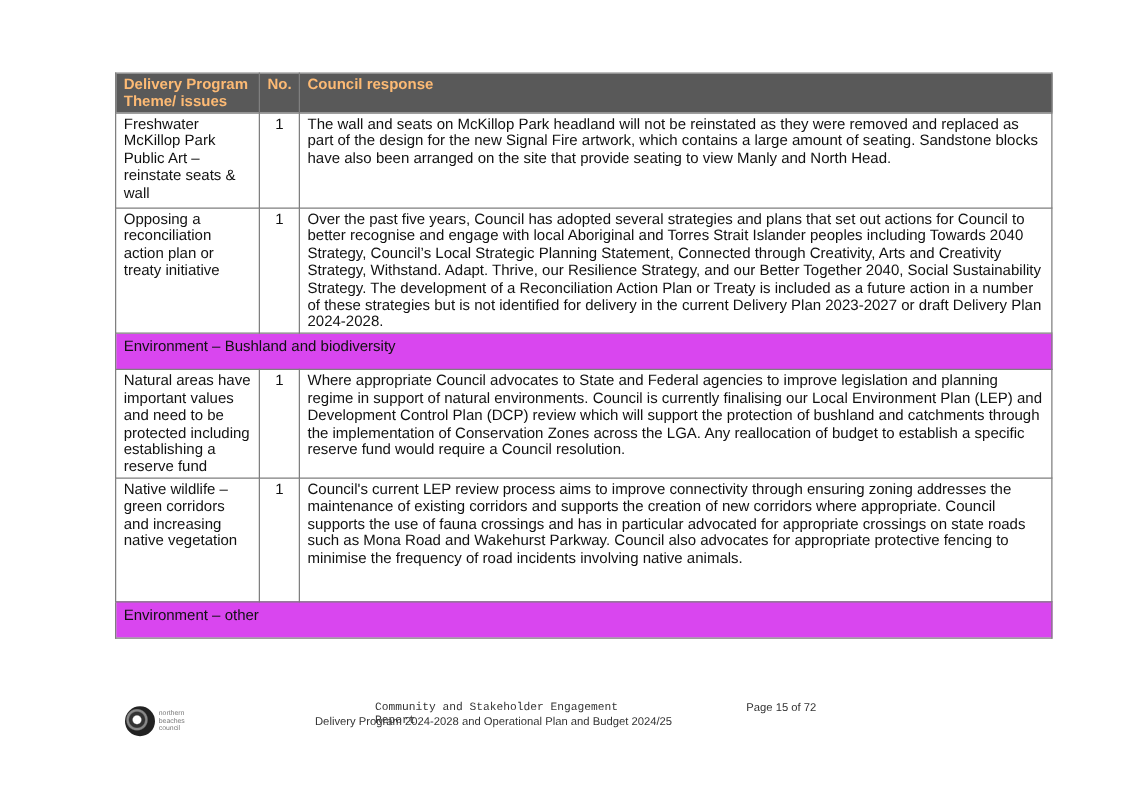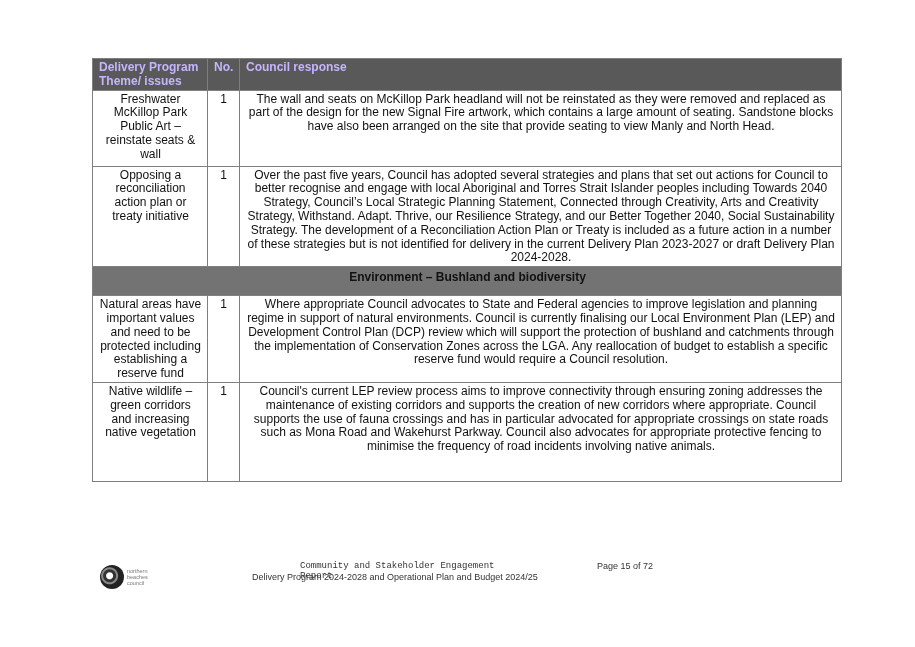--- a/index.html
+++ b/index.html
@@ -4,29 +4,29 @@
 <style>
   html, body { margin: 0; padding: 0; background: #ffffff; }
   body { width: 915px; height: 647px; position: relative; overflow: hidden;
          font-family: "Liberation Sans", sans-serif; color: #111; }
   .page { position: absolute; left: 0; top: 0; width: 915px; height: 647px; background: #fff; }
   table.resp { position: absolute; left: 92px; top: 58px; width: 749px;
                border-collapse: collapse; table-layout: fixed; font-size: 12px; line-height: 13.8px; }
   table.resp col.c1 { width: 115px; }
   table.resp col.c2 { width: 32px; }
   table.resp col.c3 { width: 602px; }
-  table.resp td, table.resp th { border: 1px solid #7f7f7f; vertical-align: top; padding: 2px 5px 1px 6px; text-align: center; }
-  table.resp th { background: #595959; color: #c4b5fd; font-weight: bold; text-align: left; height: 27px; }
+  table.resp td, table.resp th { border: 1px solid #7f7f7f; vertical-align: top; padding: 2px 5px 1px 6px; }
+  table.resp th { background: #595959; color: #fdba74; font-weight: bold; text-align: left; height: 27px; }
   table.resp td.num { text-align: center; padding-left: 2px; padding-right: 2px; }
   tr.r1 td { height: 72px; }
   tr.r2 td { height: 96px; margin-top: 16px; }
   tr.r3 td { height: 79px; border-radius: 22px; }
   tr.r4 td { height: 95px; margin-left: 32px; }
   tr.sec-green td { background: #c5e0b3; font-weight: bold; height: 19px; padding-top: 4px; }
-  tr.sec-gray td { background: #737373; font-weight: bold; height: 23px; padding-top: 4px; }
+  tr.sec-gray td { background: #d946ef; font-weight: normal; height: 23px; padding-top: 4px; }
   .footer { position: absolute; top: 561px; left: 0; width: 915px; font-size: 9px; color: #333; }
   .footer .title1 { position: absolute; left: 300px; top: 0; width: 200px; font-family: Liberation Mono, monospace; }
   .footer .title2 { position: absolute; left: 252px; top: 11px; width: 300px; }
   .footer .pageno { position: absolute; left: 597px; top: 0; }
   .logo { position: absolute; left: 100px; top: 565px; width: 60px; height: 26px; }
   .logo .mark { position: absolute; left: 0; top: 0; width: 24px; height: 24px; border-radius: 50%;
                 background: radial-gradient(circle at 40% 45%, #ffffff 0 3px, #333 4px 6px, #888 7px 8px, #222 9px 12px); }
   .logo .txt { position: absolute; left: 27px; top: 3px; font-size: 5.5px; line-height: 6px; color: #777; }
 </style>
 </head>
@@ -63,20 +63,23 @@
       <tr class="r3">
         <td>Natural areas have important values and need to be protected including establishing a reserve fund</td>
         <td class="num">1</td>
         <td>Where appropriate Council advocates to State and Federal agencies to improve legislation and planning regime in support of natural environments. Council is currently finalising our Local Environment Plan (LEP) and Development Control Plan (DCP) review which will support the protection of bushland and catchments through the implementation of Conservation Zones across the LGA. Any reallocation of budget to establish a specific reserve fund would require a Council resolution.</td>
       </tr>
       <tr class="r4">
         <td>Native wildlife – green corridors and increasing native vegetation</td>
         <td class="num">1</td>
         <td>Council's current LEP review process aims to improve connectivity through ensuring zoning addresses the maintenance of existing corridors and supports the creation of new corridors where appropriate.  Council supports the use of fauna crossings and has in particular advocated for appropriate crossings on state roads such as Mona Road and Wakehurst Parkway. Council also advocates for appropriate protective fencing to minimise the frequency of road incidents involving native animals.</td>
       </tr>
+      <tr class="sec-gray">
+        <td colspan="3">Environment – other</td>
+      </tr>
     </tbody>
   </table>
 
   <div class="logo">
     <div class="mark"></div>
     <div class="txt">
       <div>northern</div>
       <div>beaches</div>
       <div>council</div>
     </div>

